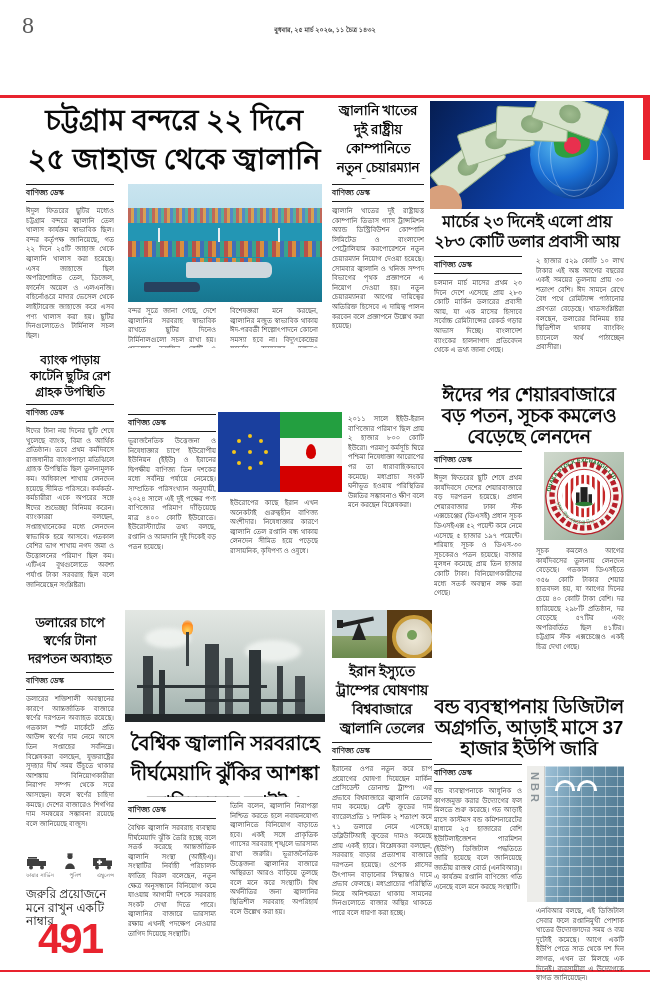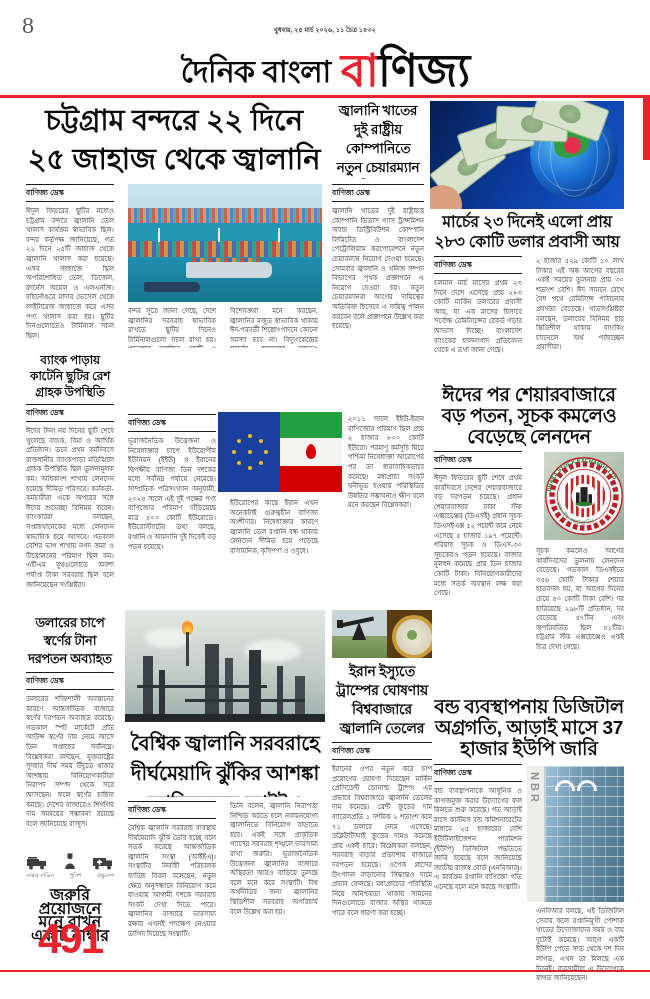--- a/index.html
+++ b/index.html
@@ -59,21 +59,21 @@
   .stock-byline{left:434px;top:451px;width:88px;}
   .stock-b1{left:434px;top:473px;width:88px;height:216px;}
   .stock-b2{left:536px;top:546px;width:88px;height:143px;}
   .bond-hl{left:434px;top:696px;width:190px;height:64px;font-size:19px;line-height:21px;}
   .bond-byline{left:434px;top:764px;width:88px;}
   .bond-b1{left:434px;top:786px;width:88px;height:206px;}
   .bond-b2{left:536px;top:906px;width:88px;height:86px;}
   
   .em-icons{left:26px;top:850px;width:88px;height:20px;display:flex;justify-content:space-between;align-items:flex-end;}
   .em-labels{left:26px;top:872px;width:88px;display:flex;justify-content:space-between;font-size:5.2px;color:#444;}
-  .em-lines{left:26px;top:888px;width:88px;text-align:center;font-size:16px;line-height:13.5px;font-weight:700;color:#0a0a0a;}
+  .em-lines{left:26px;top:888px;width:88px;text-align:left;font-size:12px;line-height:13.5px;font-weight:400;color:#0a0a0a;}
   .em-number{left:26px;top:916px;width:88px;text-align:center;font-size:42px;font-weight:800;
              color:#e8232e;letter-spacing:-2px;line-height:46px;}
   
   .photo{overflow:hidden;}
   .ph-port{left:128px;top:184px;width:194px;height:118px;background:linear-gradient(180deg,#c9e4ef,#9ccfe0);}
   .pp-yard1{position:absolute;left:0;top:24px;width:194px;height:15px;
     background:repeating-linear-gradient(90deg,#c05b4a 0 3px,#d99a43 3px 6px,#4a7ec2 6px 9px,#49ab96 9px 12px);opacity:.9;}
   .pp-water1{position:absolute;left:0;top:39px;width:194px;height:18px;background:#2396b4;}
   .pp-quay{position:absolute;left:0;top:57px;width:194px;height:16px;
     background:repeating-linear-gradient(90deg,#b8524a 0 4px,#d98f3f 4px 8px,#3f6fb8 8px 12px,#3aa38d 12px 16px);}
@@ -137,23 +137,20 @@
     border-radius:10px 10px 0 0;}
   .em-svg{display:block;}
 </style>
 </head>
 <body>
 
 <div id="page">
 
   <div class="abs page-num">8</div>
   <div class="abs date-line">বুধবার, ২৫ মার্চ ২০২৬, ১১ চৈত্র ১৪৩২</div>
-  <div class="abs masthead">
-    <span class="mh-prefix">দৈনিক বাংলা</span><span class="mh-brand"><span class="mh-red">বা</span><span>ণিজ্য</span></span>
-  </div>
   <div class="abs rule-red-top"></div>
   <div class="abs redbar-right"></div>
   <div class="abs rule-red-bottom"></div>
 
   <div class="abs hl port-hl">চট্টগ্রাম বন্দরে ২২ দিনে ২৫ জাহাজ থেকে জ্বালানি খালাস</div>
   <div class="abs byline port-byline">বাণিজ্য ডেস্ক</div>
   <div class="abs body-txt port-b1">ঈদুল ফিতরের ছুটির মধ্যেও চট্টগ্রাম বন্দরে জ্বালানি তেল খালাস কার্যক্রম স্বাভাবিক ছিল। বন্দর কর্তৃপক্ষ জানিয়েছে, গত ২২ দিনে ২৫টি জাহাজ থেকে জ্বালানি খালাস করা হয়েছে। এসব জাহাজে ছিল অপরিশোধিত তেল, ডিজেল, ফার্নেস অয়েল ও এলএনজি। বহির্নোঙরে মাদার ভেসেল থেকে লাইটারেজ জাহাজে করে এসব পণ্য খালাস করা হয়। ছুটির দিনগুলোতেও টার্মিনাল সচল ছিল।</div>
   <div class="abs photo ph-port">
     <div class="pp-yard1"></div>
     <div class="pp-water1"></div>

